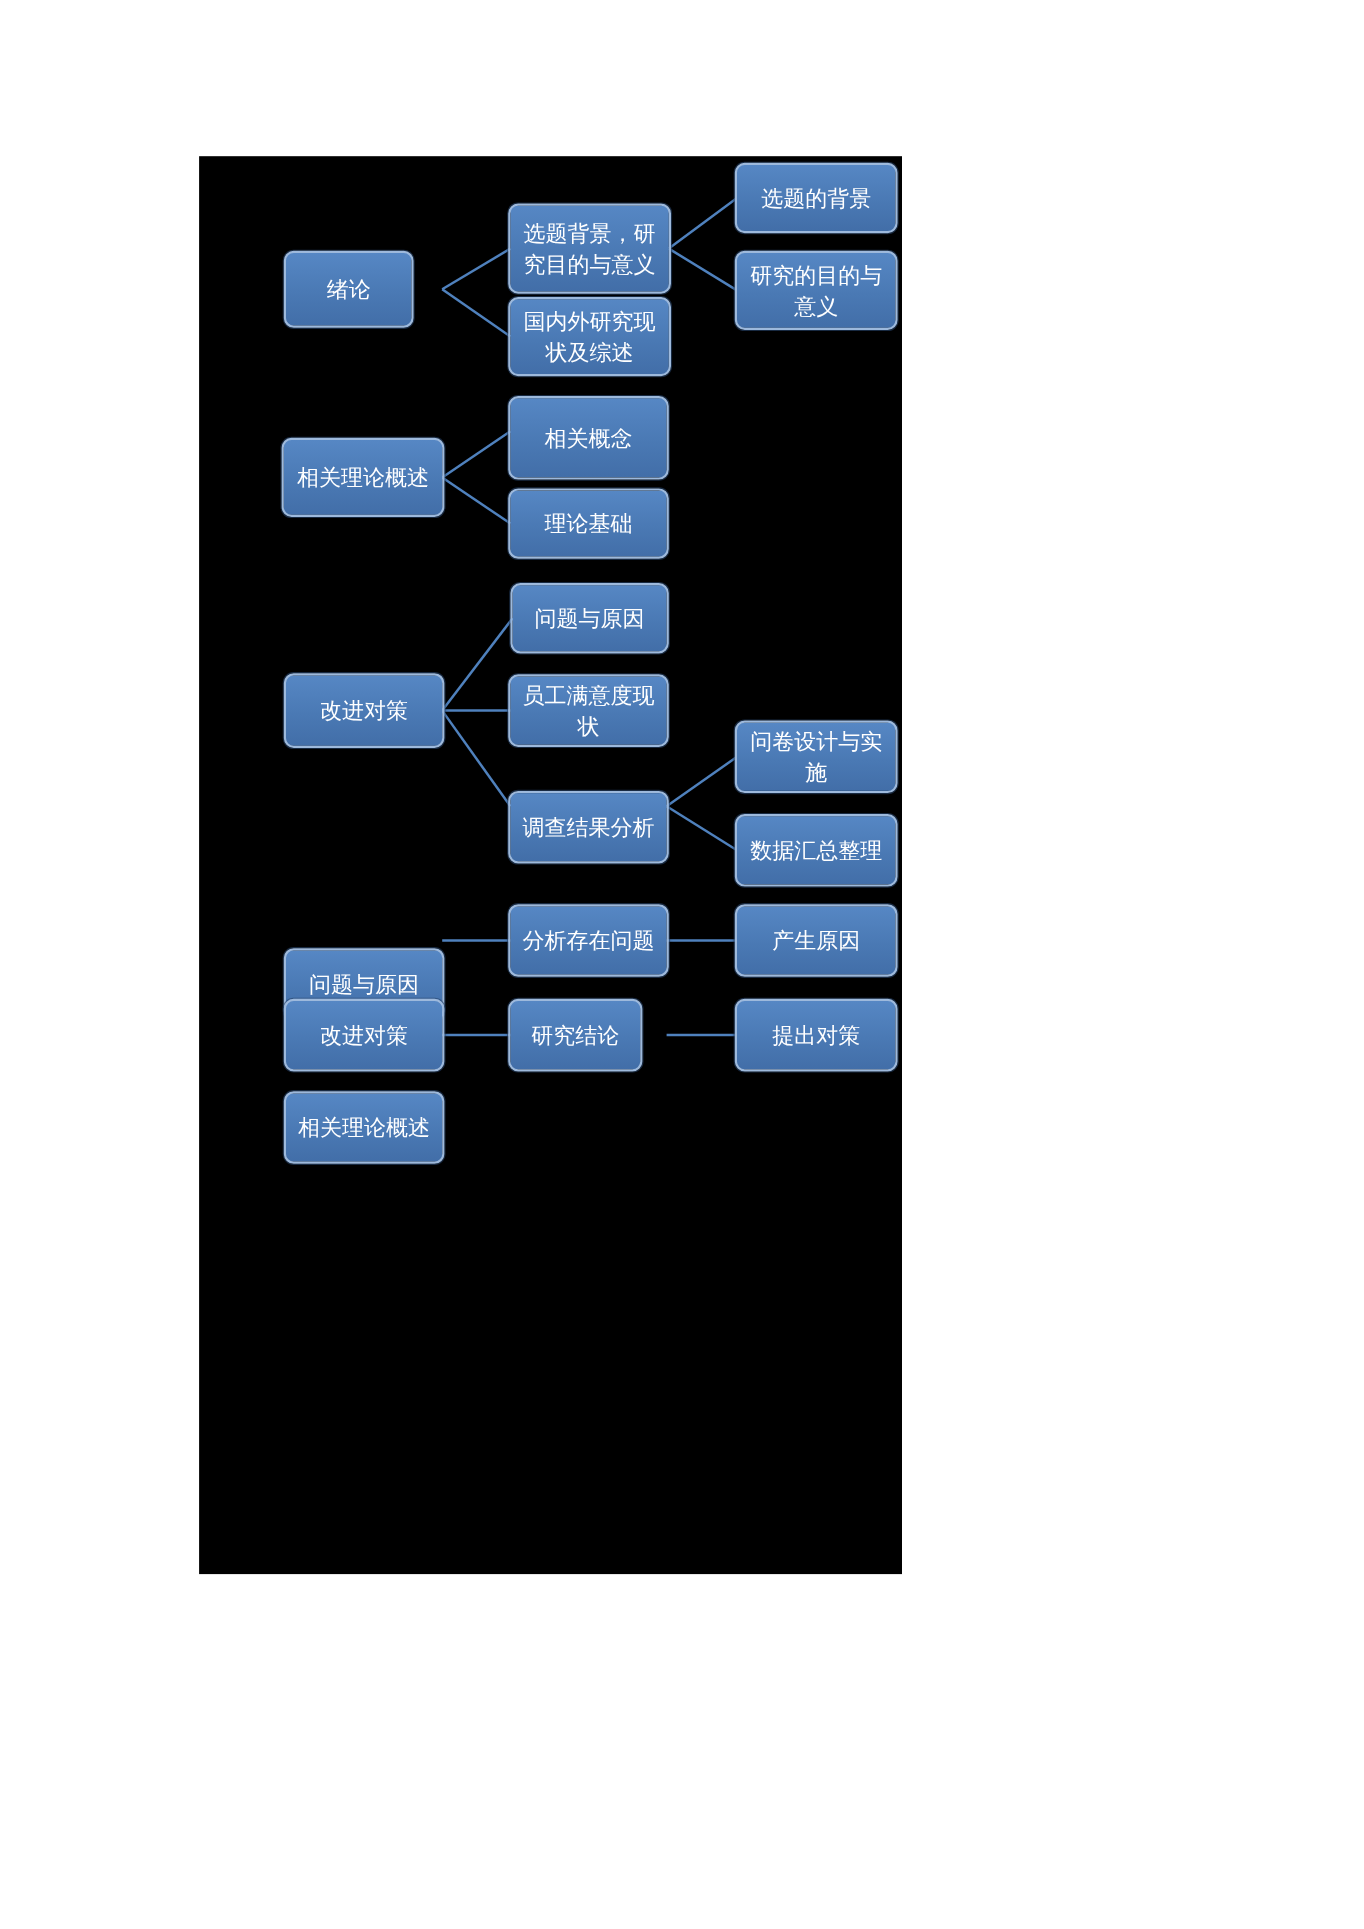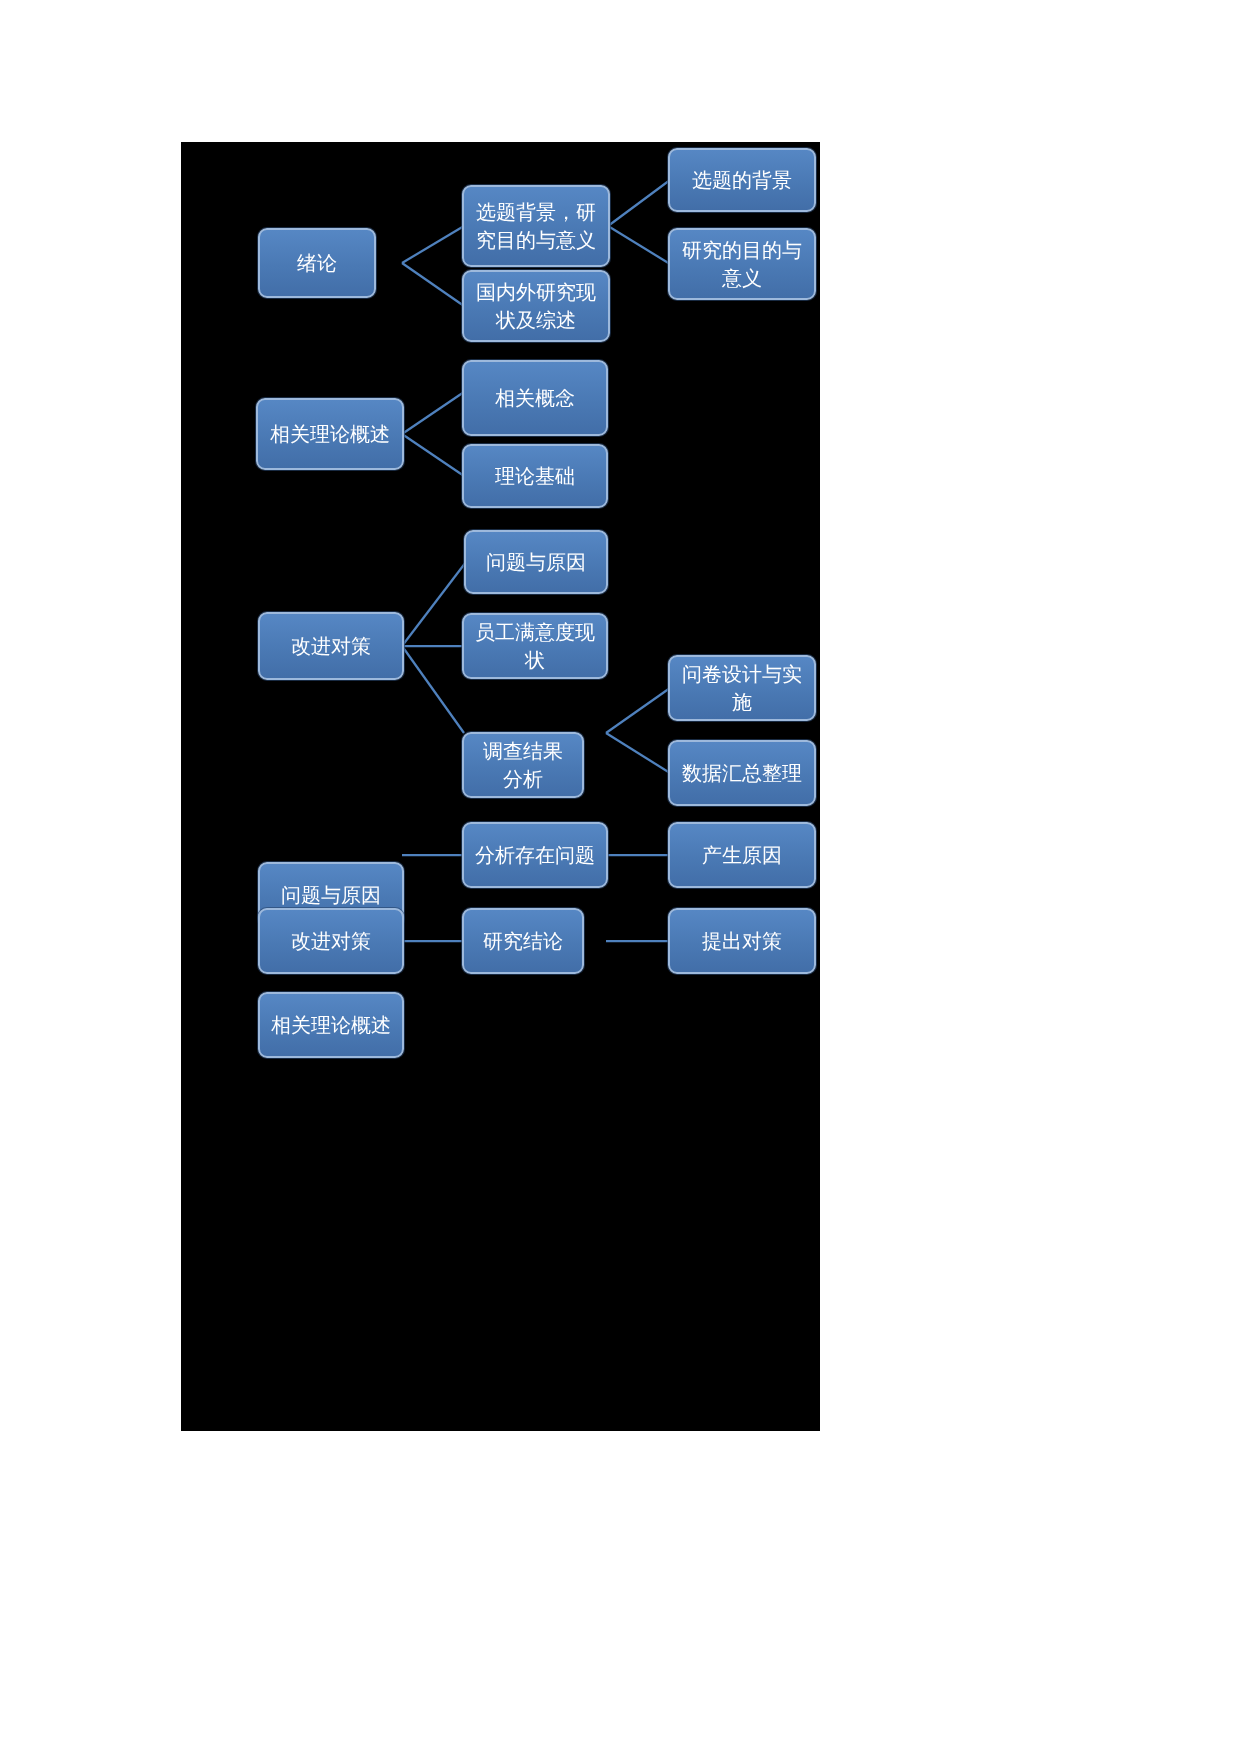--- a/index.html
+++ b/index.html
@@ -77,21 +77,21 @@
     <div class="node" style="left:281px; top:43px;  width:148px; height:82px;">选题背景，研究目的与意义</div>
     <div class="node" style="left:281px; top:128px; width:148px; height:72px;">国内外研究现状及综述</div>
     <div class="node" style="left:487px; top:6px;   width:148px; height:64px;">选题的背景</div>
     <div class="node" style="left:487px; top:86px;  width:148px; height:72px;">研究的目的与意义</div>
     <div class="node" style="left:75px;  top:256px; width:148px; height:72px;">相关理论概述</div>
     <div class="node" style="left:281px; top:218px; width:146px; height:76px;">相关概念</div>
     <div class="node" style="left:281px; top:302px; width:146px; height:64px;">理论基础</div>
     <div class="node" style="left:77px;  top:470px; width:146px; height:68px;">改进对策</div>
     <div class="node" style="left:283px; top:388px; width:144px; height:64px;">问题与原因</div>
     <div class="node" style="left:281px; top:471px; width:146px; height:66px;">员工满意度现状</div>
-    <div class="node" style="left:281px; top:590px; width:122px; height:66px;">调查结果分析</div>
+    <div class="node" style="left:281px; top:577px; width:146px; height:66px;">调查结果分析</div>
     <div class="node" style="left:487px; top:598px; width:148px; height:66px;">数据汇总整理</div>
     <div class="node" style="left:487px; top:513px; width:148px; height:66px;">问卷设计与实施</div>
     <div class="node" style="left:77px;  top:720px; width:146px; height:66px;text-align:right;">问题与原因</div>
     <div class="node" style="left:281px; top:680px; width:146px; height:66px;">分析存在问题</div>
     <div class="node" style="left:487px; top:680px; width:148px; height:66px;">产生原因</div>
     <div class="node" style="left:77px;  top:766px; width:146px; height:66px;">改进对策</div>
     <div class="node" style="left:281px; top:766px; width:122px; height:66px;">研究结论</div>
     <div class="node" style="left:487px; top:766px; width:148px; height:66px;">提出对策</div>
     <div class="node" style="left:77px;  top:850px; width:146px; height:66px;">相关理论概述</div>
 

